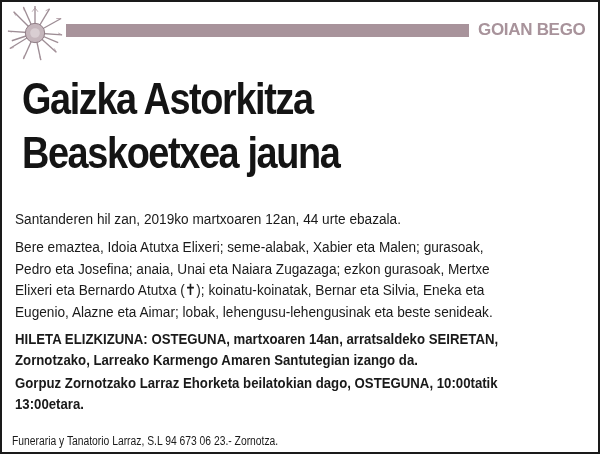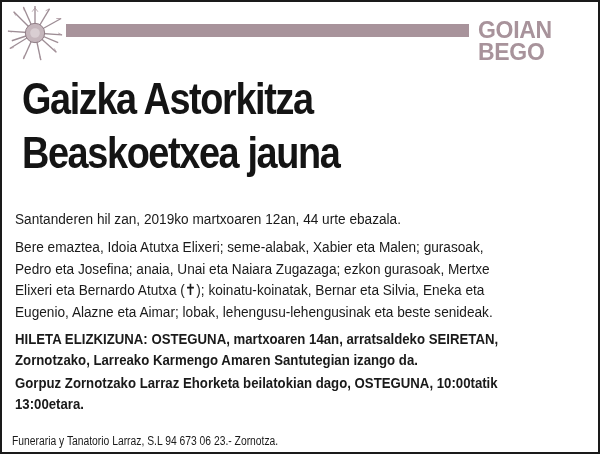--- a/index.html
+++ b/index.html
@@ -15,21 +15,21 @@
     .flower {
       position: absolute; left: 4px; top: 2px; width: 58px; height: 58px;
     }
     .bar {
       position: absolute; left: 64px; top: 22px; width: 403px; height: 13px;
       background: #a8939b;
     }
     .brand {
       position: absolute; left: 476px; top: 17px;
       font-family: "Liberation Sans", sans-serif;
-      font-weight: bold; font-size: 23px; letter-spacing: -0.3px;
+      font-weight: bold; font-size: 17px; letter-spacing: -0.3px;
       color: #a8939b; line-height: 22px;
     }
     .name {
       position: absolute; left: 20px; top: 70px;
       font-family: "Liberation Sans", sans-serif;
       font-weight: bold; font-size: 44px; line-height: 54px;
       letter-spacing: -1.6px; color: #141414;
       transform: scaleX(0.86); transform-origin: left top;
       white-space: nowrap;
     }

